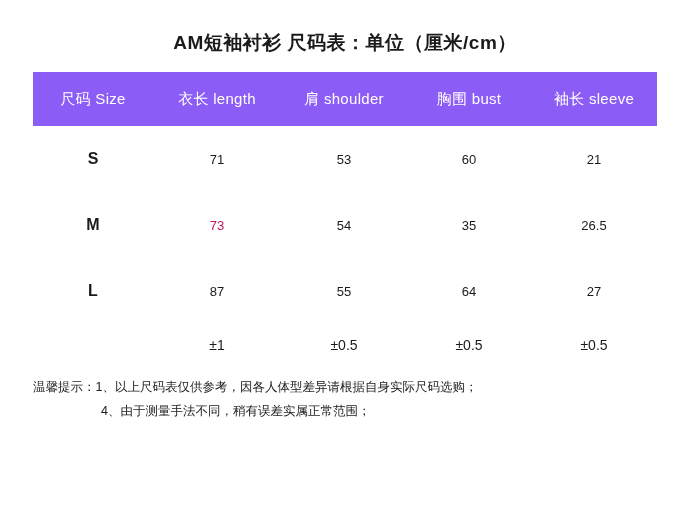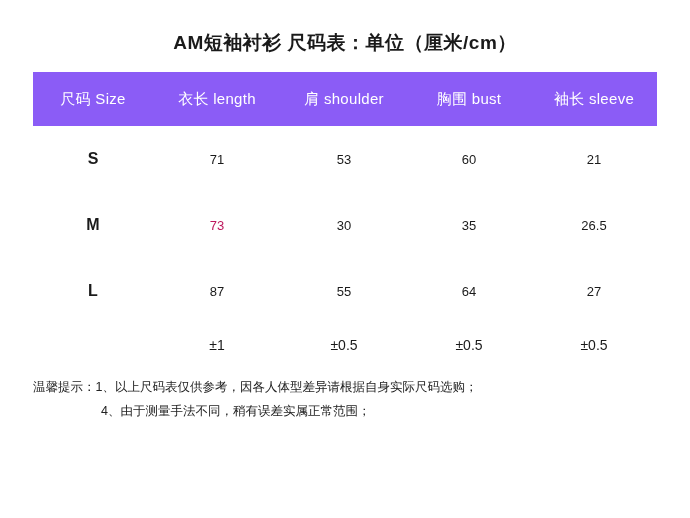--- a/index.html
+++ b/index.html
@@ -113,21 +113,21 @@
       <tr>
         <td class="size-label">S</td>
         <td>71</td>
         <td>53</td>
         <td>60</td>
         <td>21</td>
       </tr>
       <tr>
         <td class="size-label">M</td>
         <td class="faded">73</td>
-        <td>30</td>
+        <td>54</td>
         <td>35</td>
         <td>26.5</td>
       </tr>
       <tr>
         <td class="size-label">L</td>
         <td>87</td>
         <td>55</td>
         <td>64</td>
         <td>27</td>
       </tr>

